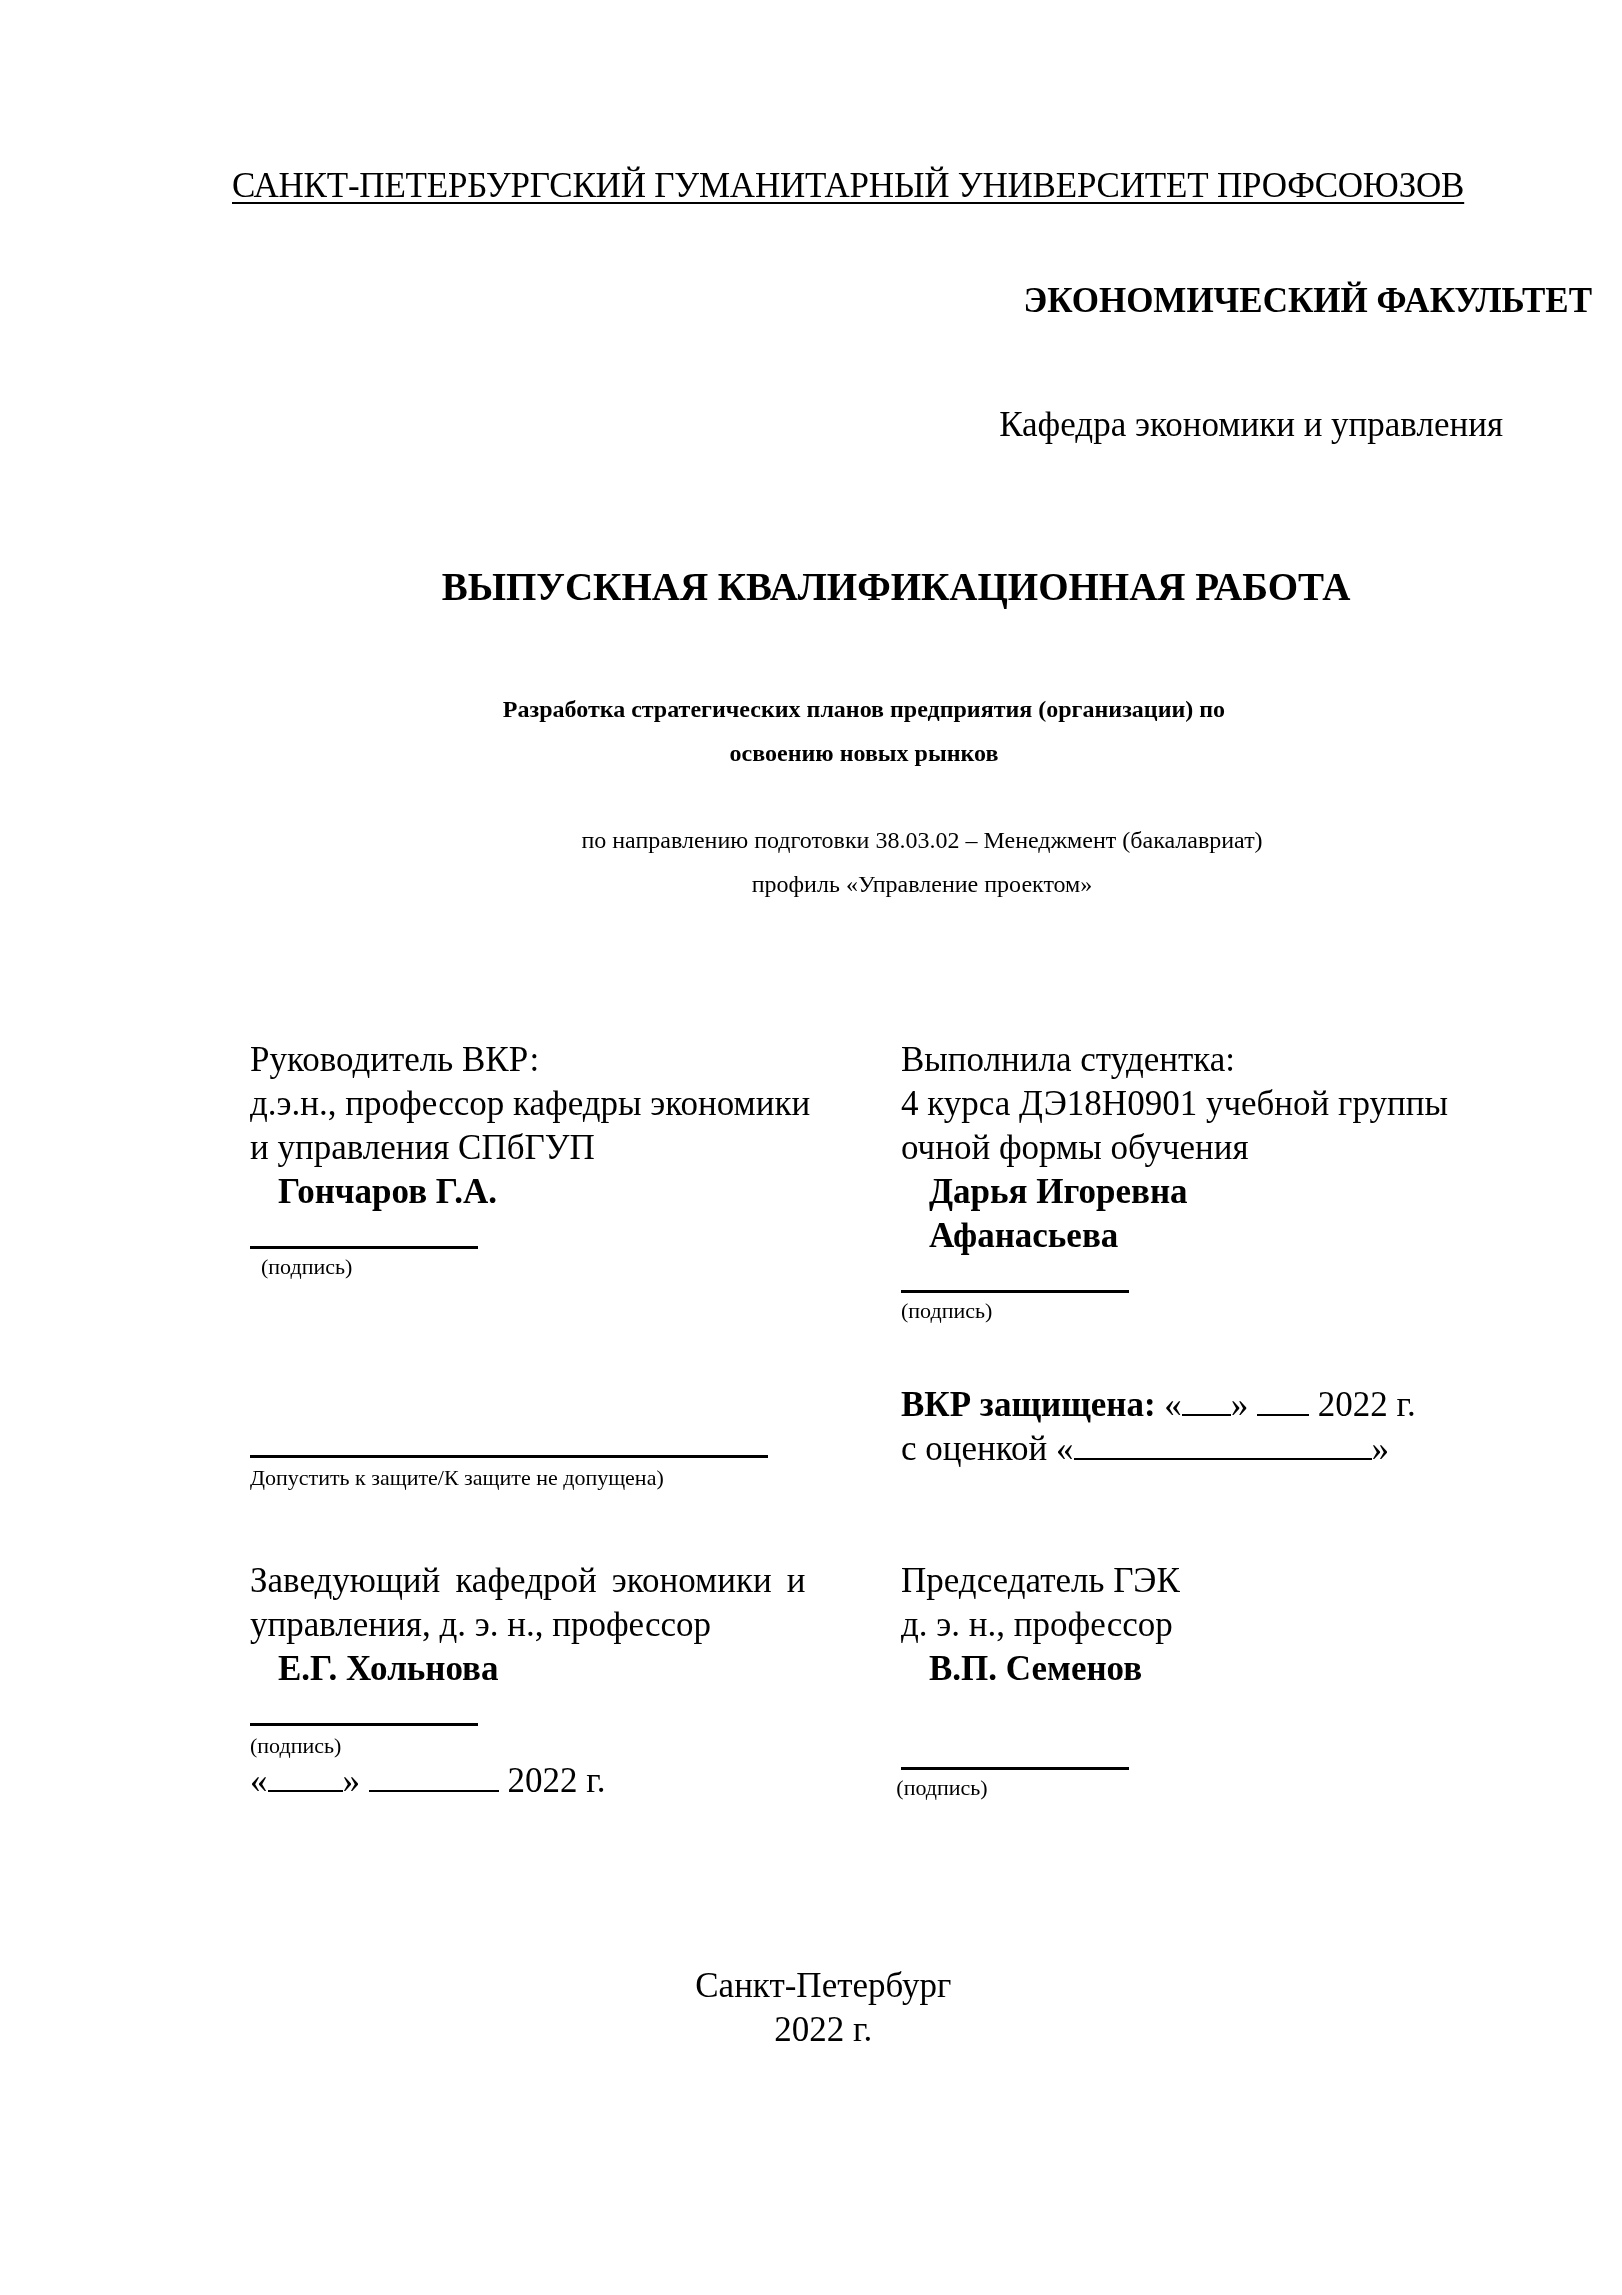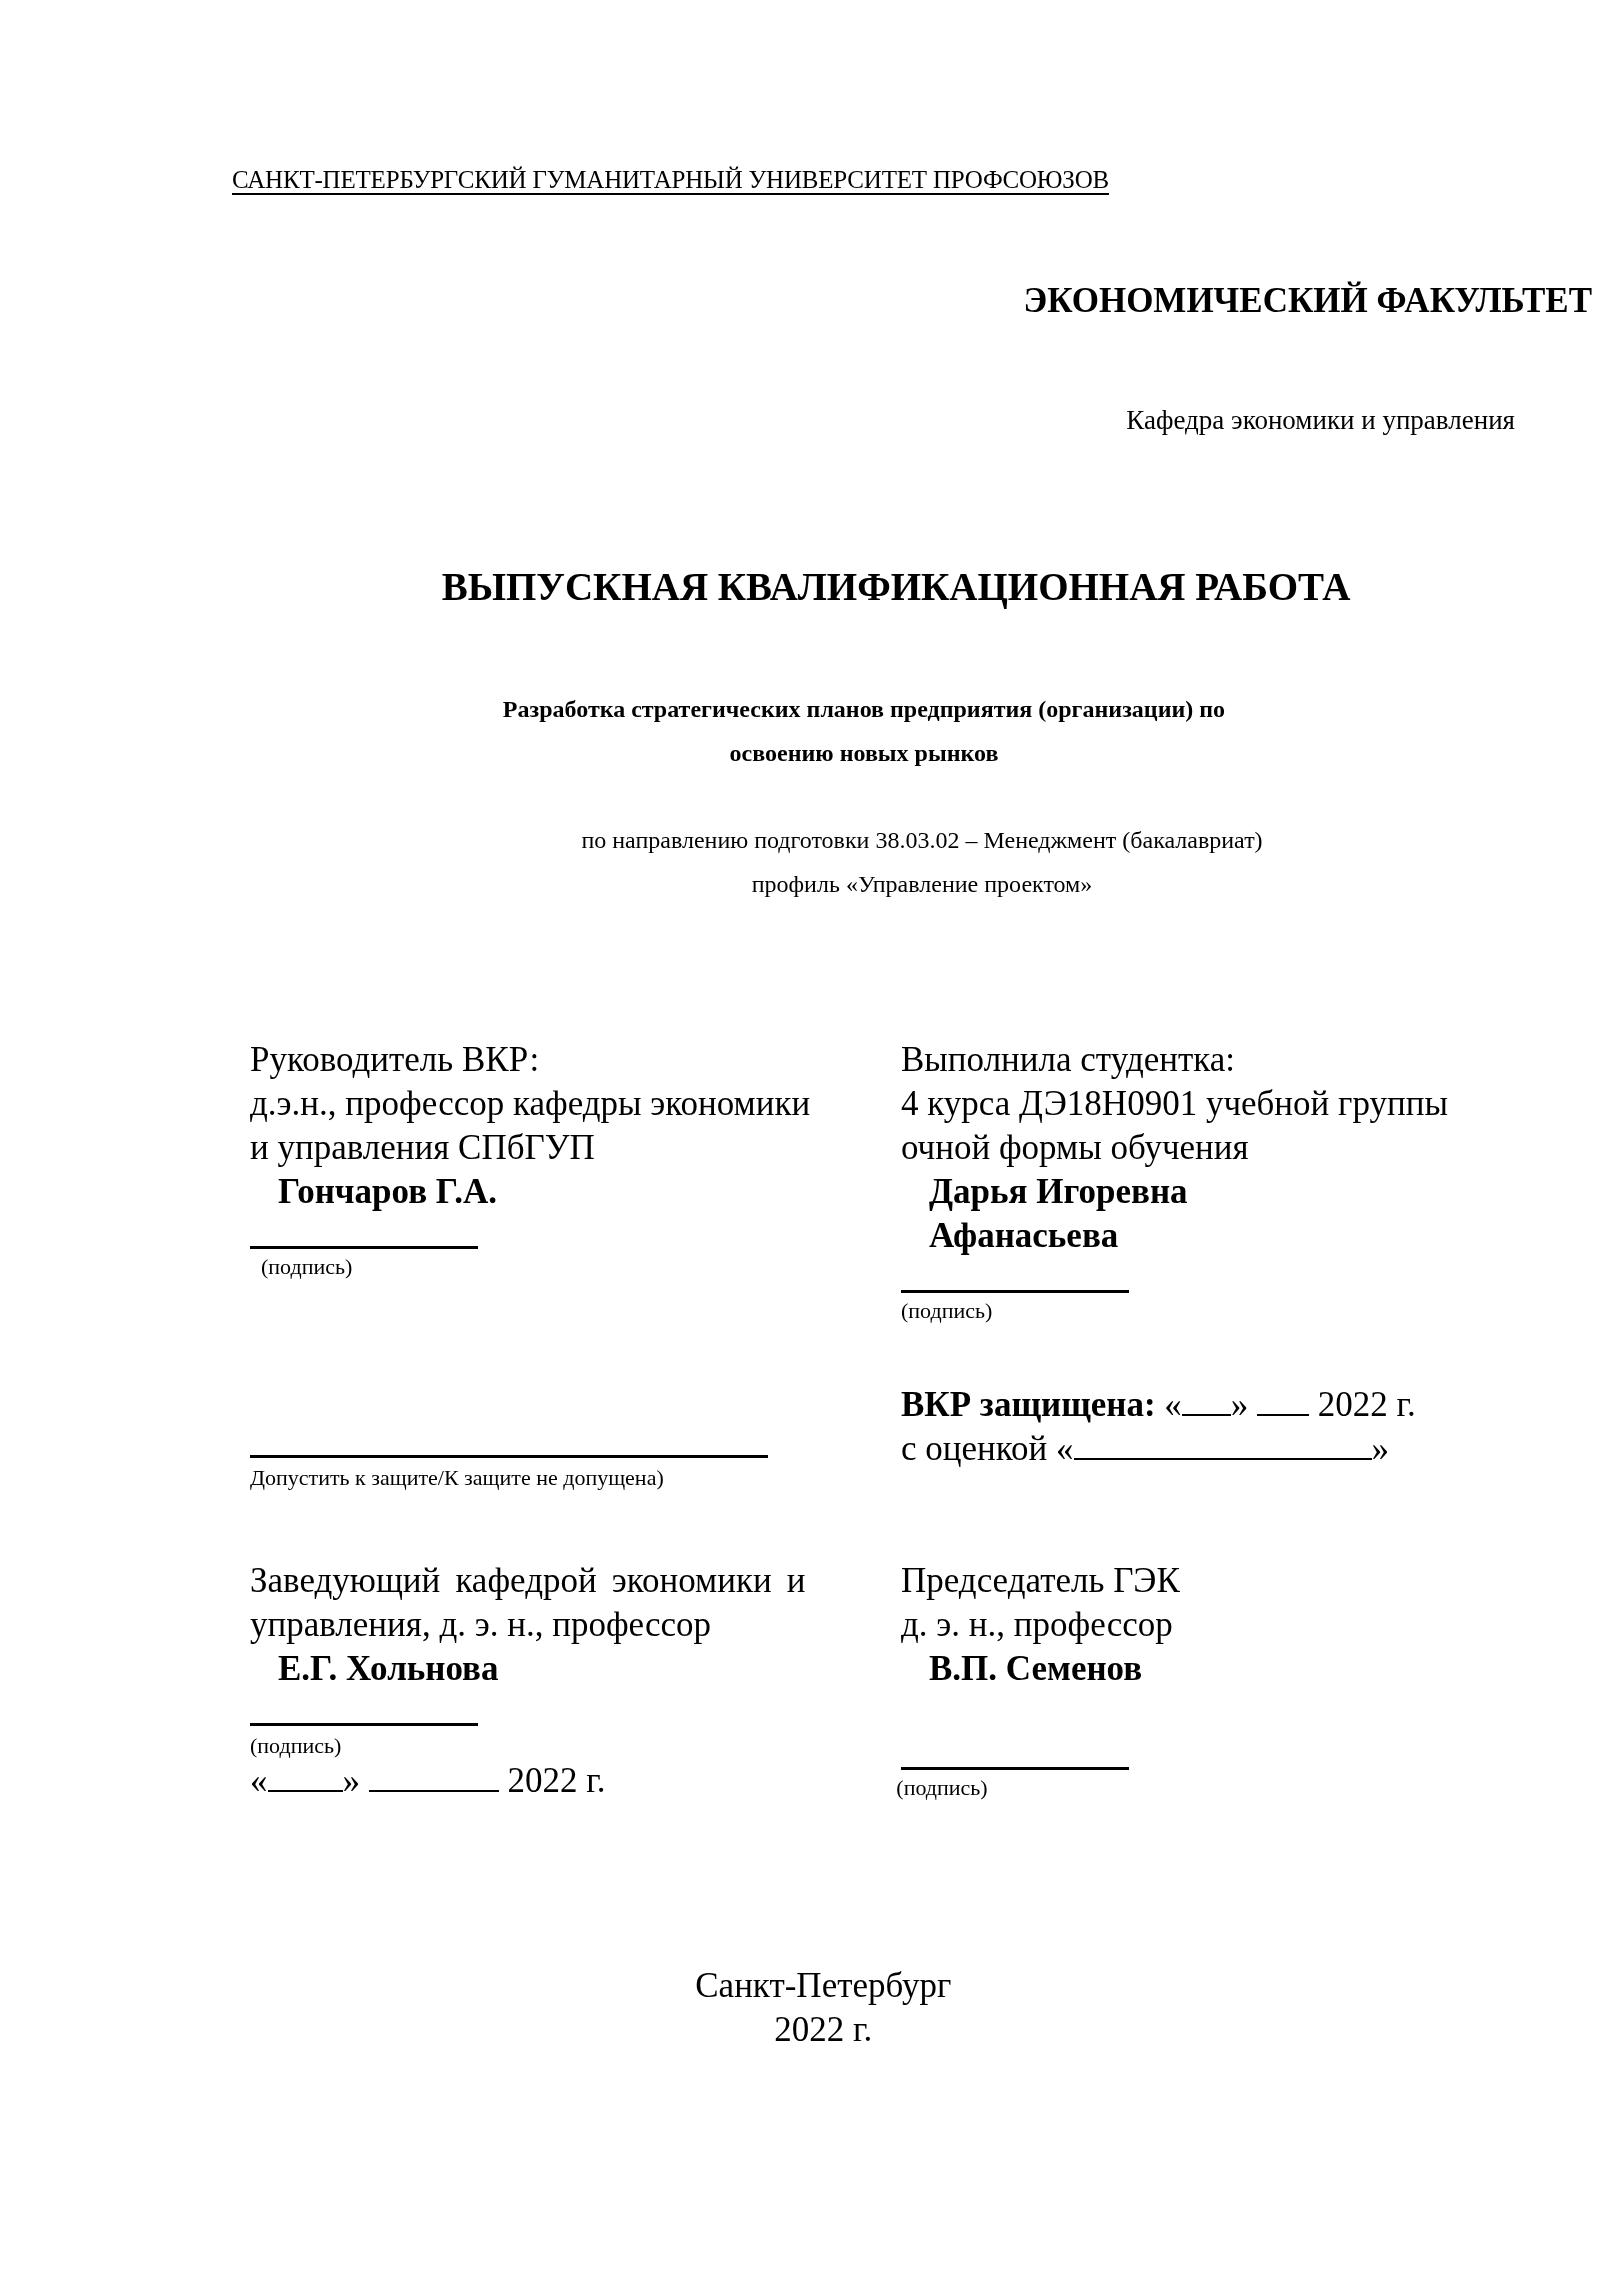--- a/index.html
+++ b/index.html
@@ -2,25 +2,25 @@
 <html style="font-size:12.6px"><head>
 <meta charset="utf-8">
 <style>
   html, body { margin: 0; padding: 0; background: #ffffff; }
   body {
     width: 1623px; height: 2295px; position: relative; overflow: hidden;
     font-family: "Liberation Serif", "DejaVu Serif", serif; color: #000;
   }
   .abs { position: absolute; white-space: nowrap; }
   .university {
-    left: 232px; top: 166px; font-size: 25px; letter-spacing: -0.2px;
+    left: 232px; top: 166px; font-size: 35px; letter-spacing: -0.2px;
     text-decoration: underline; text-underline-offset: 4.7px; text-decoration-thickness: 1.6px;
   }
   .faculty { left: 0; width: 1592px; text-align: right; top: 281px; font-size: 35px; font-weight: bold; padding-left: 15.7px; box-sizing: border-box; }
-  .department { right: 108px; top: 405px; font-size: 27px; text-align: center; }
+  .department { right: 120px; top: 405px; font-size: 35px; text-align: center; }
   .work-type { left: 0; width: 1533px; text-align: center; top: 564px; font-size: 39px; font-weight: bold; padding-left: 259px; box-sizing: border-box; }
   .topic { left: 275px; width: 1178px; text-align: center; top: 687px; font-size: 24px; font-weight: bold; line-height: 44px; white-space: normal; }
   .direction { left: 353px; width: 1138px; text-align: center; top: 818px; font-size: 24px; line-height: 44px; white-space: normal; }
 
   .col { position: absolute; font-size: 35px; line-height: 44px; }
   .col .line { display: block; white-space: nowrap; }
   .col .bold { font-weight: bold; margin-left: 28px; }
   .sig-line { display: block; height: 44px; position: relative; }
   .sig-line::after { content: ""; position: absolute; left: 0; bottom: 9.4px; height: 2.4px; background: #000; }
   .sig-short::after { width: 228px; }

